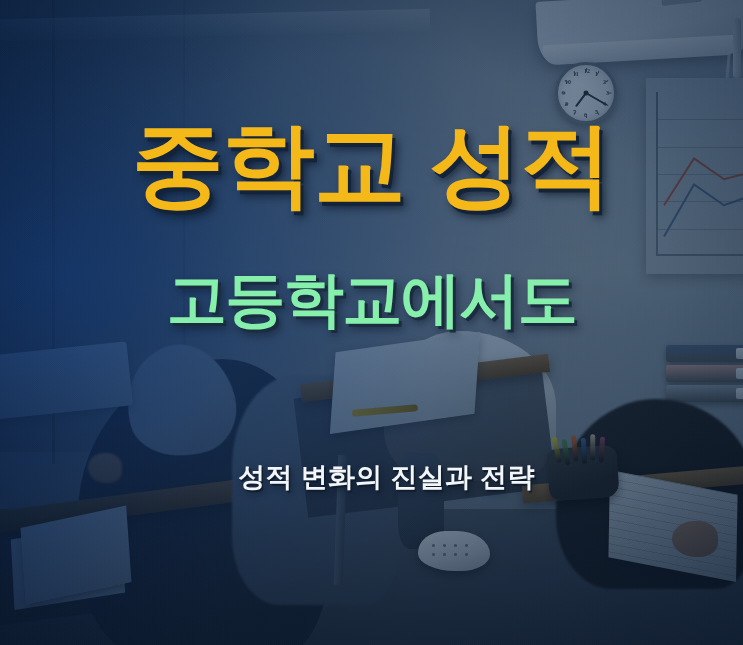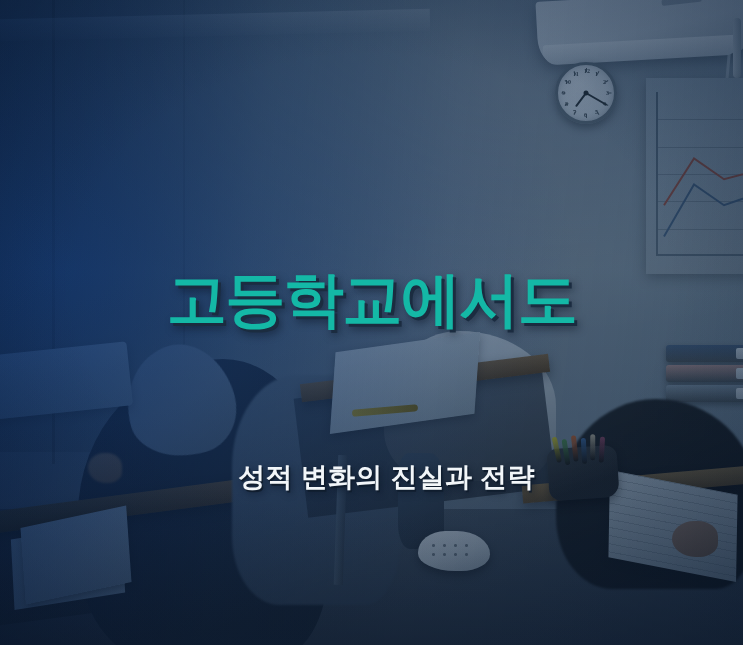--- a/index.html
+++ b/index.html
@@ -340,21 +340,21 @@
       5px 6px 9px rgba(8,18,34,.70);
     white-space:nowrap;
   }
 
   .subtitle{
     position:absolute; left:0; right:0; top:267px;
     text-align:center;
     font-family:"Liberation Sans", sans-serif;
     font-size:60px; font-weight:bold; line-height:1.09;
     letter-spacing:-1.5px;
-    color:#14b8a6;
+    color:#86efac;
     text-shadow:
       3px 3px 0 #1b2c40,
       4px 5px 8px rgba(8,18,34,.62);
     white-space:nowrap;
   }
   .subtitle .l2{ display:block; }
 
   .tagline{
     position:absolute; left:0; right:0; top:459px;
     text-align:center;
@@ -493,20 +493,21 @@
     </div>
 
     <div class="grade-1"></div>
     <div class="grade-2"></div>
     <div class="grade-3"></div>
     <div class="vignette"></div>
   </div>
 
   <div class="overlay">
 
+    <div class="title">중학교 성적</div>
 
     <div class="subtitle">
       <span class="l1">고등학교에서도</span>
     </div>
 
     <div class="tagline">성적 변화의 진실과 전략</div>
   </div>
 
 </div>
 

